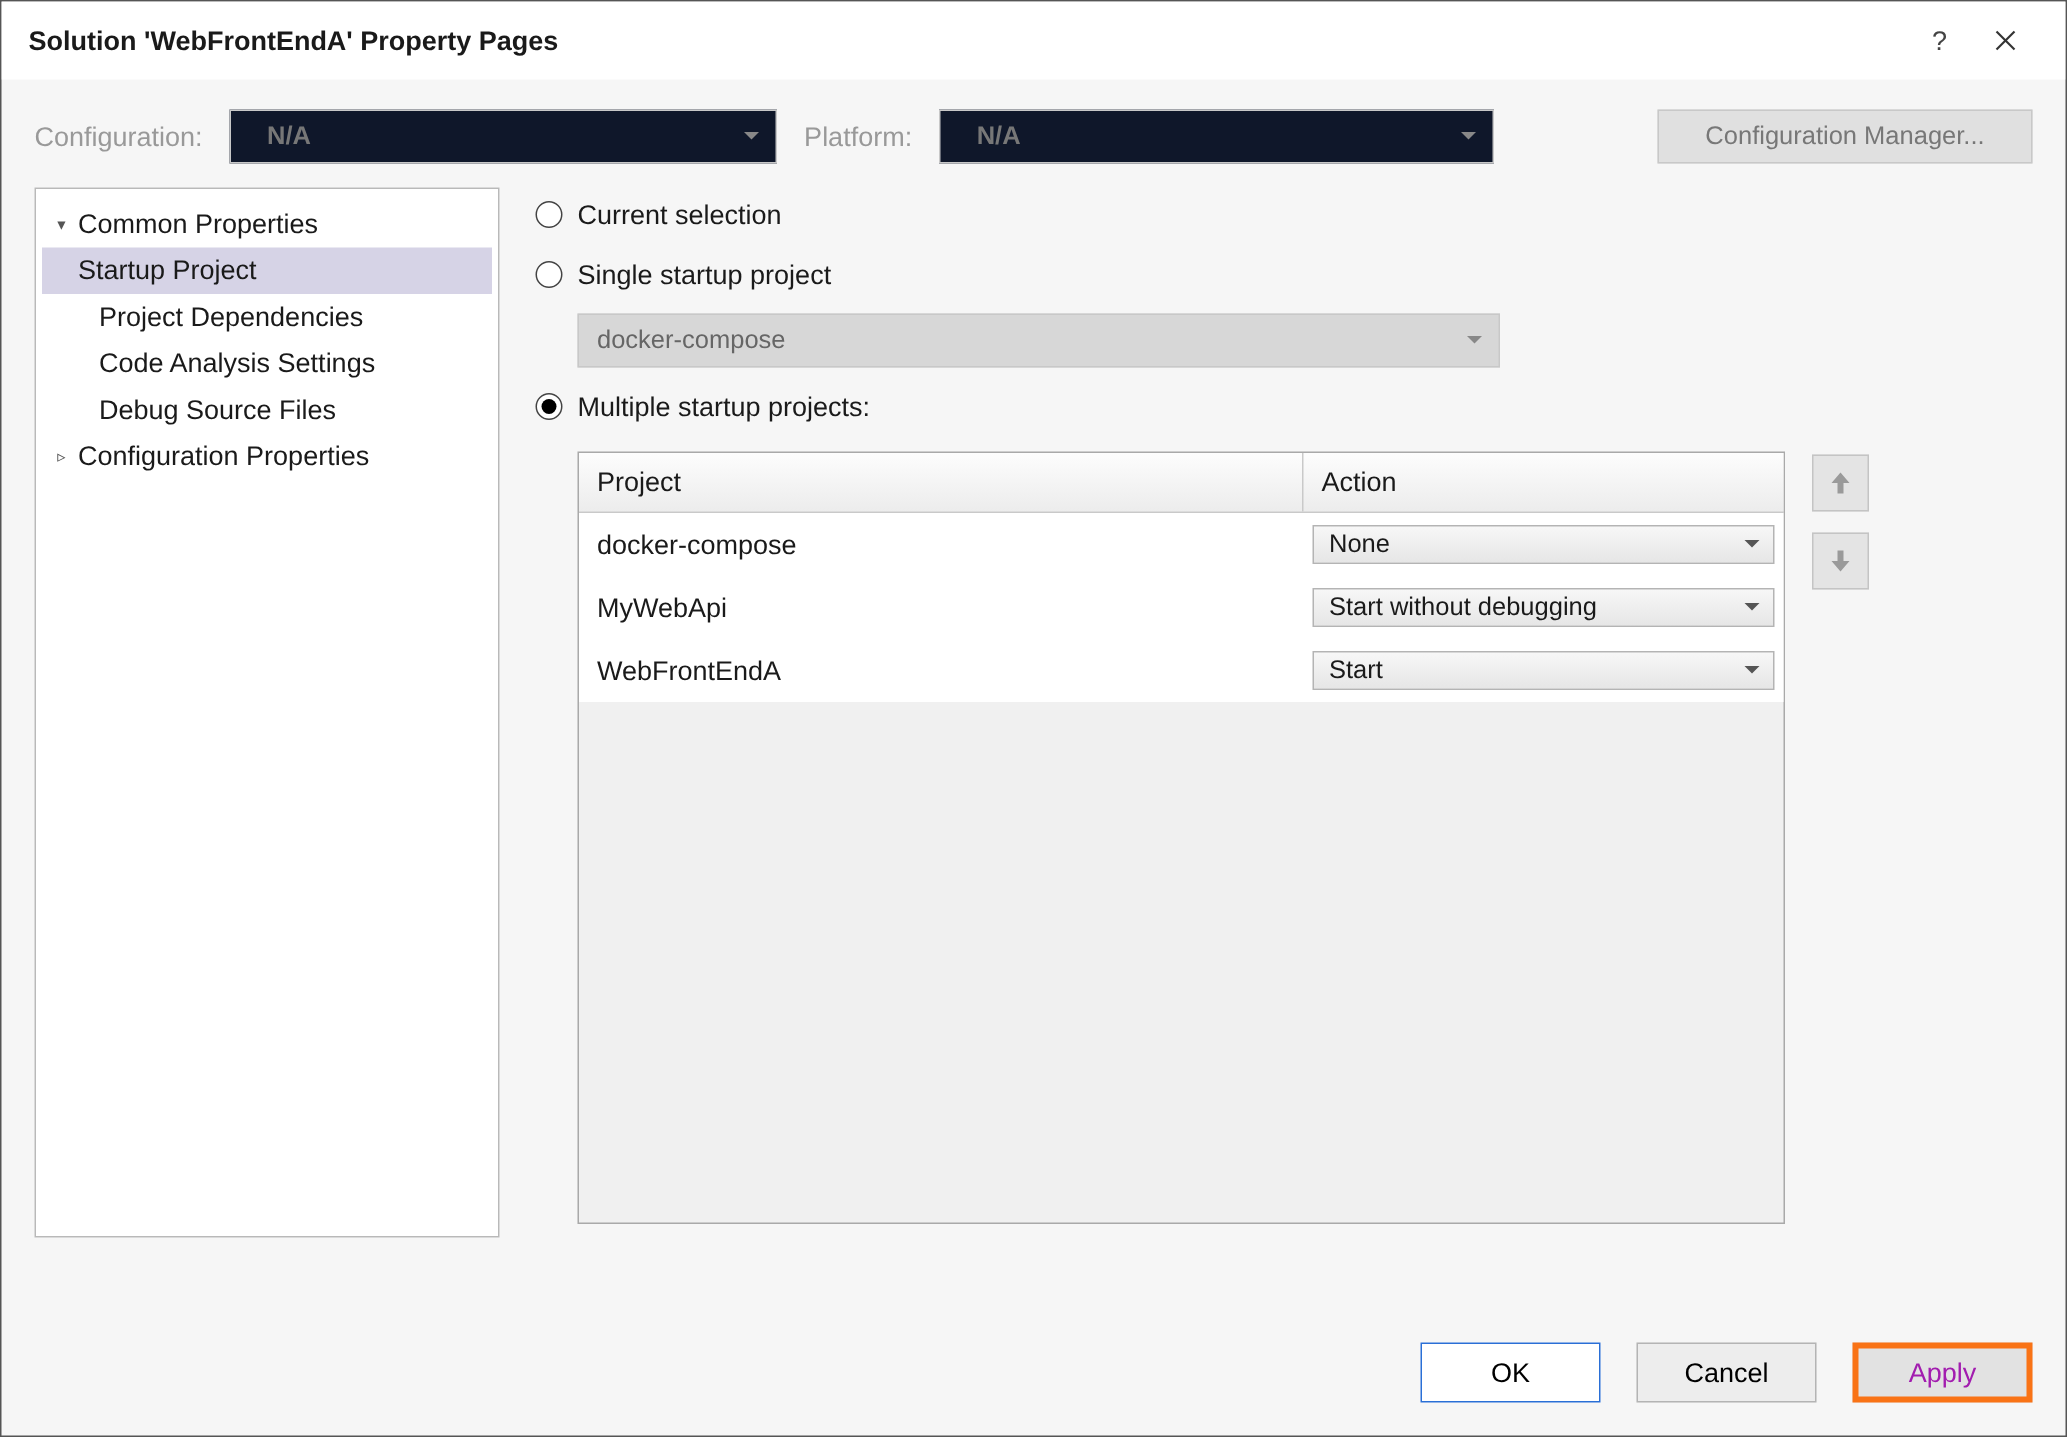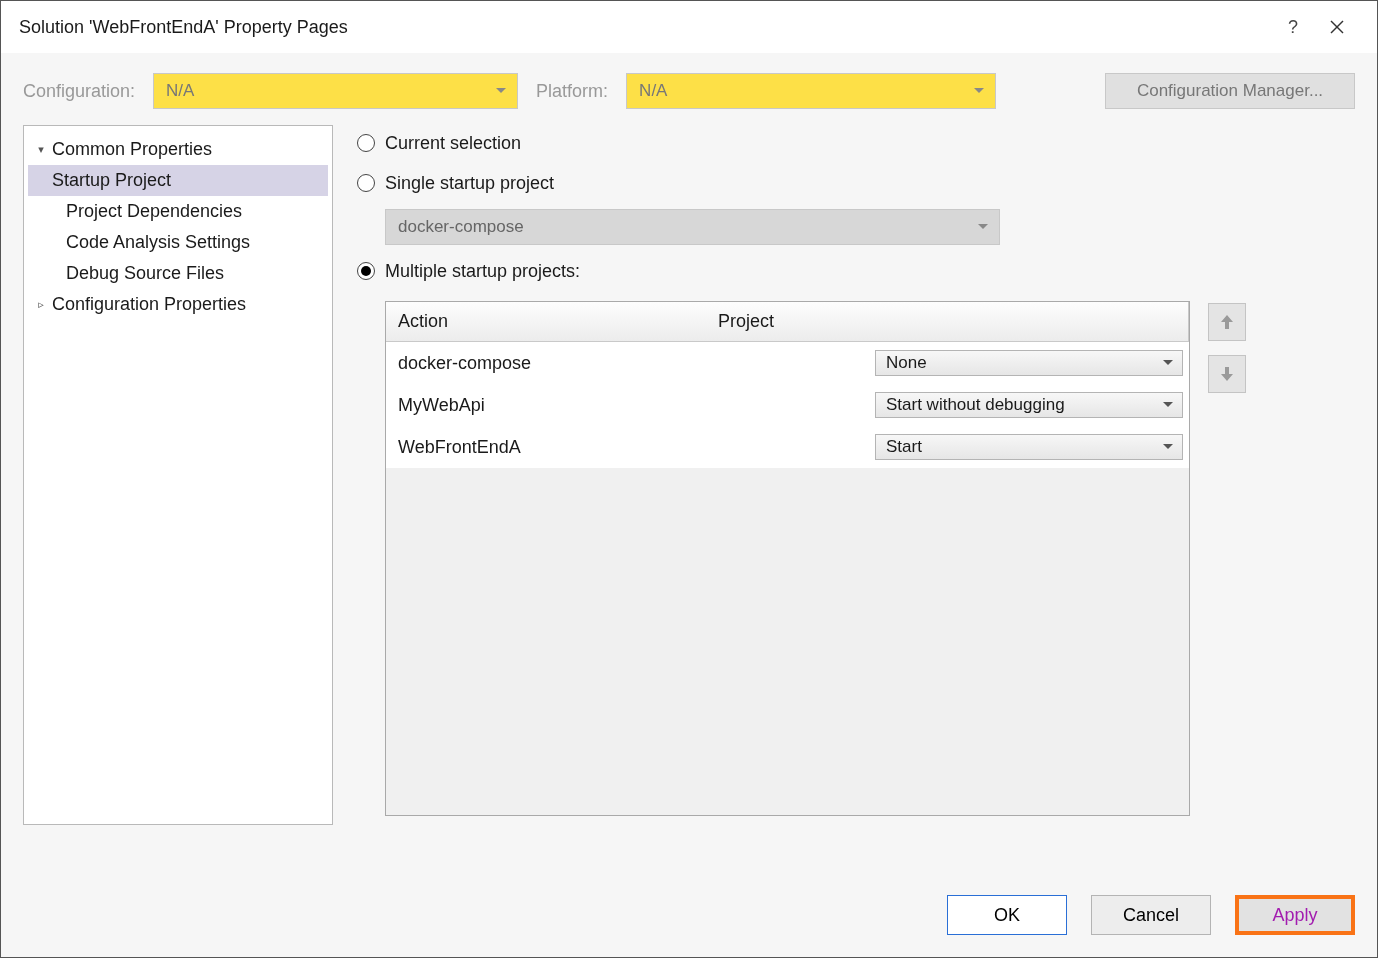--- a/index.html
+++ b/index.html
@@ -8,34 +8,34 @@
       font-size:17px;
       color:#1a1a1a;
       background:#f6f6f6;
       width:1378px; height:958px;
       border:1px solid #555;
       position:relative;
     }
     
     .titlebar{height:52px;background:#fff;display:flex;align-items:center;padding:0 18px;}
     .titlebar .spacer{flex:1;}
-    .title-text{font-size:18px;}
+    .title-text{font-size:18px;font-weight:bold;}
     .help-btn,.close-btn{
       width:44px;height:44px;display:flex;align-items:center;justify-content:center;
       font-size:18px;color:#444;background:transparent;border:none;cursor:pointer;
       font-family:inherit;
     }
     .close-btn svg{width:14px;height:14px;}
 
     
     .config-row{display:flex;align-items:center;gap:18px;padding:20px 22px 16px 22px;}
     .config-label{font-size:18px;color:#999;}
     .drop{
-      height:36px;display:flex;align-items:center;padding:0 12px;
-      background:#fde047;color:#777;border:1px solid #c8c8c8;position:relative;
+      height:36px;display:flex;align-items:center;padding:0 24px;
+      background:#0f172a;color:#777;border:1px solid #c8c8c8;position:relative;font-weight:bold;
     }
     .drop.wide1{width:365px;}
     .drop.wide2{width:370px;}
     .drop .chev{position:absolute;right:10px;top:50%;transform:translateY(-50%);width:12px;height:12px;fill:#888;}
     .cfg-mgr-btn{
       margin-left:auto;width:250px;height:36px;
       background:#e0e0e0;color:#777;border:1px solid #c8c8c8;
       font-family:inherit;font-size:17px;text-align:center;cursor:default;
     }
 
@@ -184,22 +184,22 @@
     </div>
 
     <div class="radio-row">
       <span class="radio checked"></span>
       <span class="radio-label">Multiple startup projects:</span>
     </div>
 
     <div class="proj-panel">
       <div class="proj-table">
         <div class="proj-header">
+          <div class="hcol proj">Project</div>
           <div class="hcol act">Action</div>
-          <div class="hcol proj">Project</div>
         </div>
         <div class="proj-body">
           <div class="proj-row">
             <div class="pcell">docker-compose</div>
             <div class="acell">
               <div class="adrop">
                 <span>None</span>
                 <svg class="chev" viewBox="0 0 12 12">
                     <path d="M1 3l5 5 5-5z"></path>
                   </svg>

